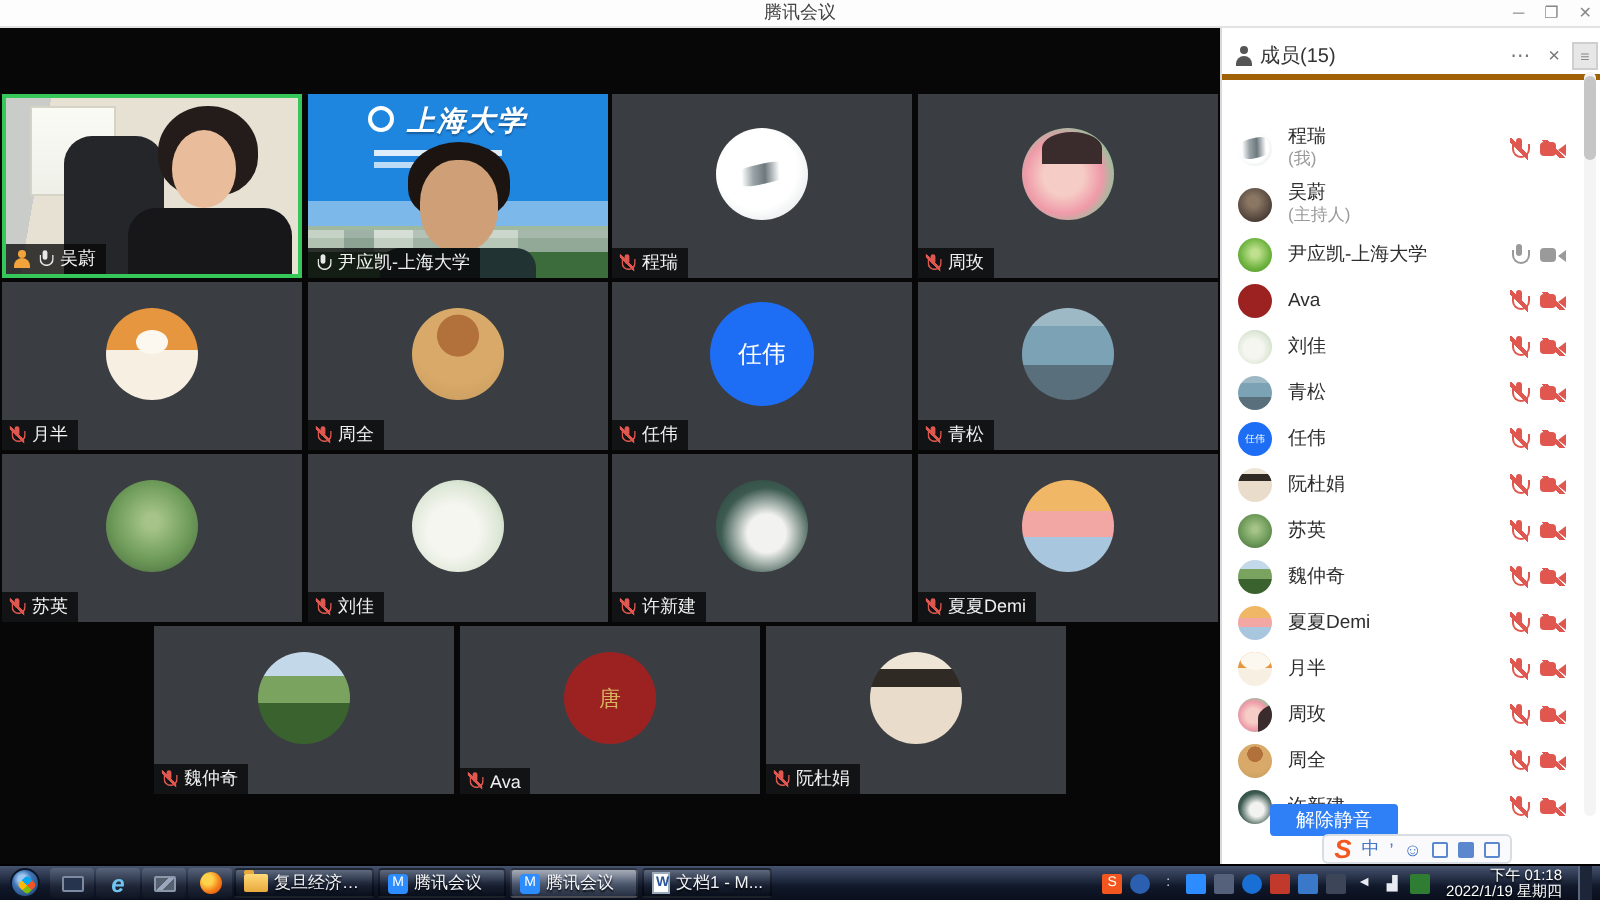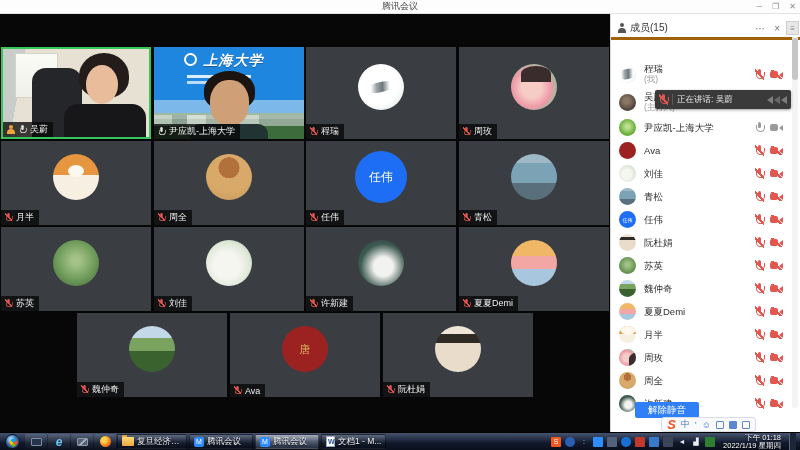--- a/index.html
+++ b/index.html
@@ -462,30 +462,20 @@
       <span class="mtext">
           <span class="mname">许新建</span>
         </span>
       <span class="ricons">
           <span class="mic off"></span>
           <span class="cam off"></span>
         </span>
     </div>
   </div>
 
-  <div class="toast">
-    <span class="mic off lt"></span>
-    <span class="sep"></span>
-    <span class="ttxt">正在讲话: 吴蔚</span>
-    <span class="deco">
-        <i></i>
-        <i class="b"></i>
-        <i></i>
-      </span>
-  </div>
 
   <div class="sb-scroll">
       <div class="sb-thumb"></div>
     </div>
 
   <button class="unmute-btn">解除静音</button>
 </div>
 
 <div class="sogou">
   <span class="slogo">S</span>

